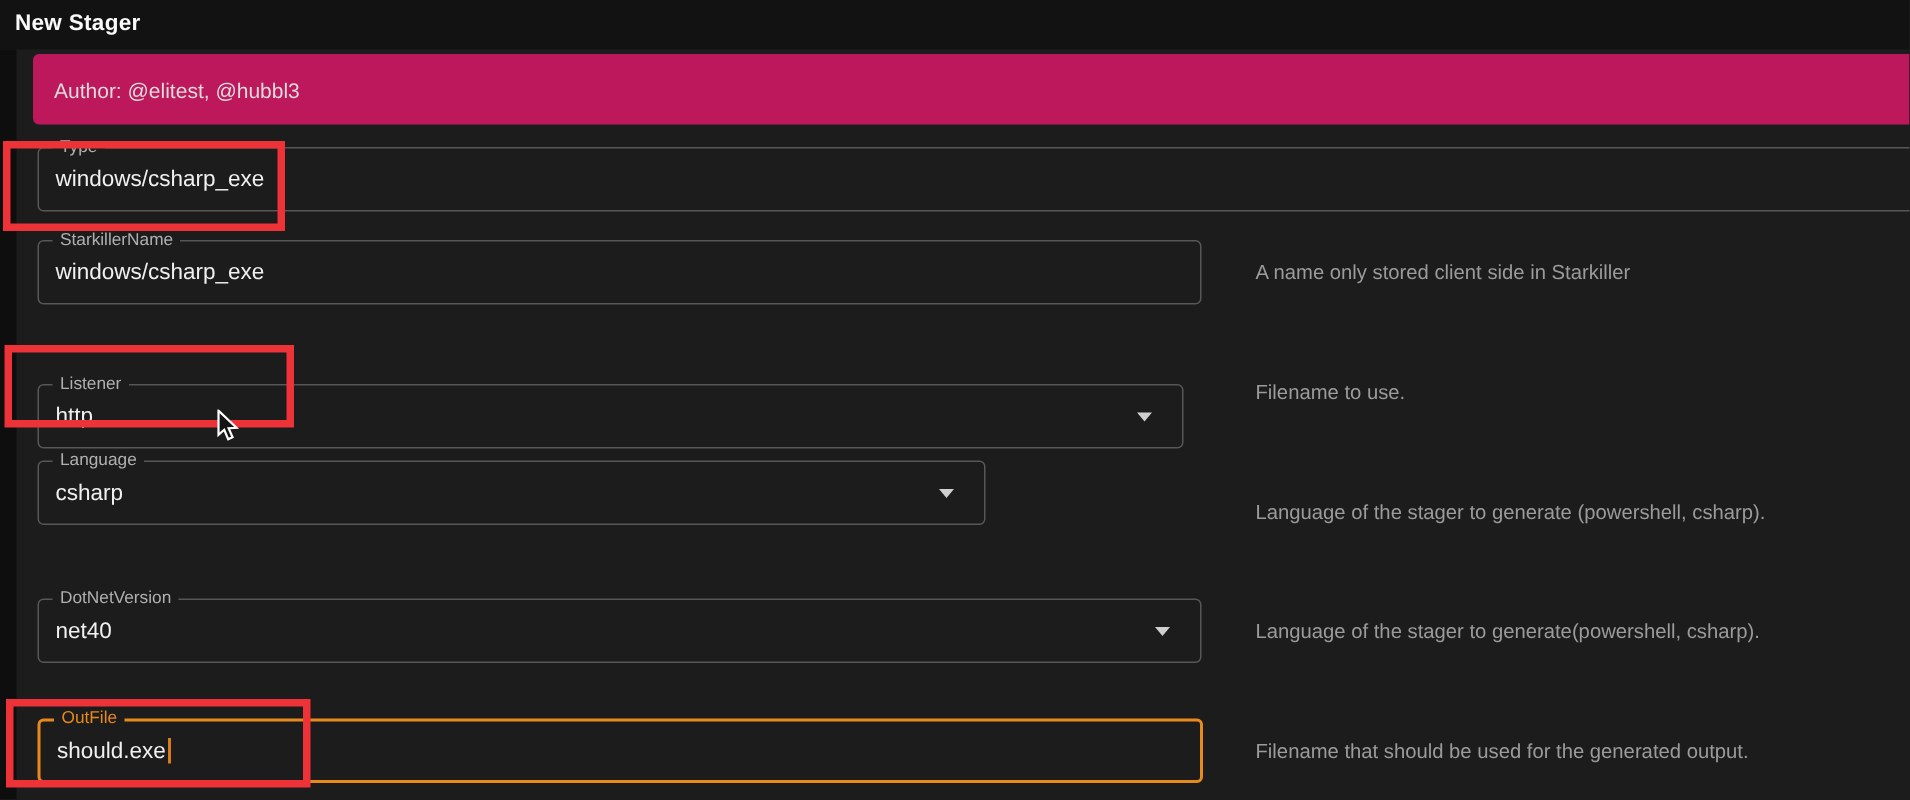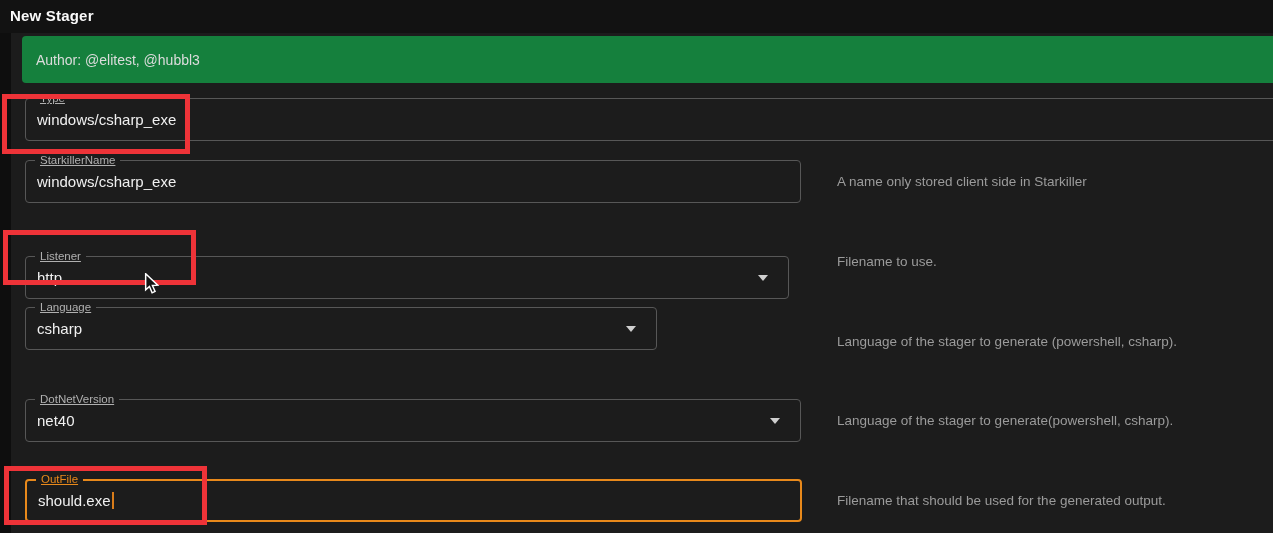--- a/index.html
+++ b/index.html
@@ -19,36 +19,36 @@
     position:absolute; left:0; top:33px; width:11px; height:500px;
     background:#0e0e0e; z-index:1;
   }
   .page-title {
     position:absolute; left:10px; top:0; height:33px; line-height:31px;
     font-size:15px; font-weight:bold; color:#fafafa; z-index:3;
     letter-spacing:.2px;
   }
   .author-card {
     position:absolute; left:22px; top:36px; width:calc(100% - 22px); height:47px;
-    background:#15803d; border-radius:4px 0 0 4px; z-index:2;
+    background:#be185d; border-radius:4px 0 0 4px; z-index:2;
     display:flex; align-items:center;
   }
   .author-card span { padding-left:14px; font-size:14px; color:#dcdcdc; }
 
   
   .field {
     position:absolute; left:25px; height:43px;
     border:1px solid #575757; border-radius:4px;
     background:transparent; z-index:3;
     display:flex; align-items:center;
   }
   .field .flabel {
     position:absolute; top:-8px; left:9px;
     font-size:11.5px; color:#b0b0b0; background:#1c1c1c;
-    padding:0 5px; line-height:14px; white-space:nowrap;text-decoration:underline;
+    padding:0 5px; line-height:14px; white-space:nowrap;
   }
   .field .fvalue {
     padding-left:11px; font-size:15px; color:#f0f0f0; white-space:nowrap;
   }
   .field.select { cursor:pointer; }
   .field .arrow {
     position:absolute; right:20px; top:50%; margin-top:-3px;
     width:0; height:0;
     border-left:5px solid transparent; border-right:5px solid transparent;
     border-top:6px solid #cfcfcf;

